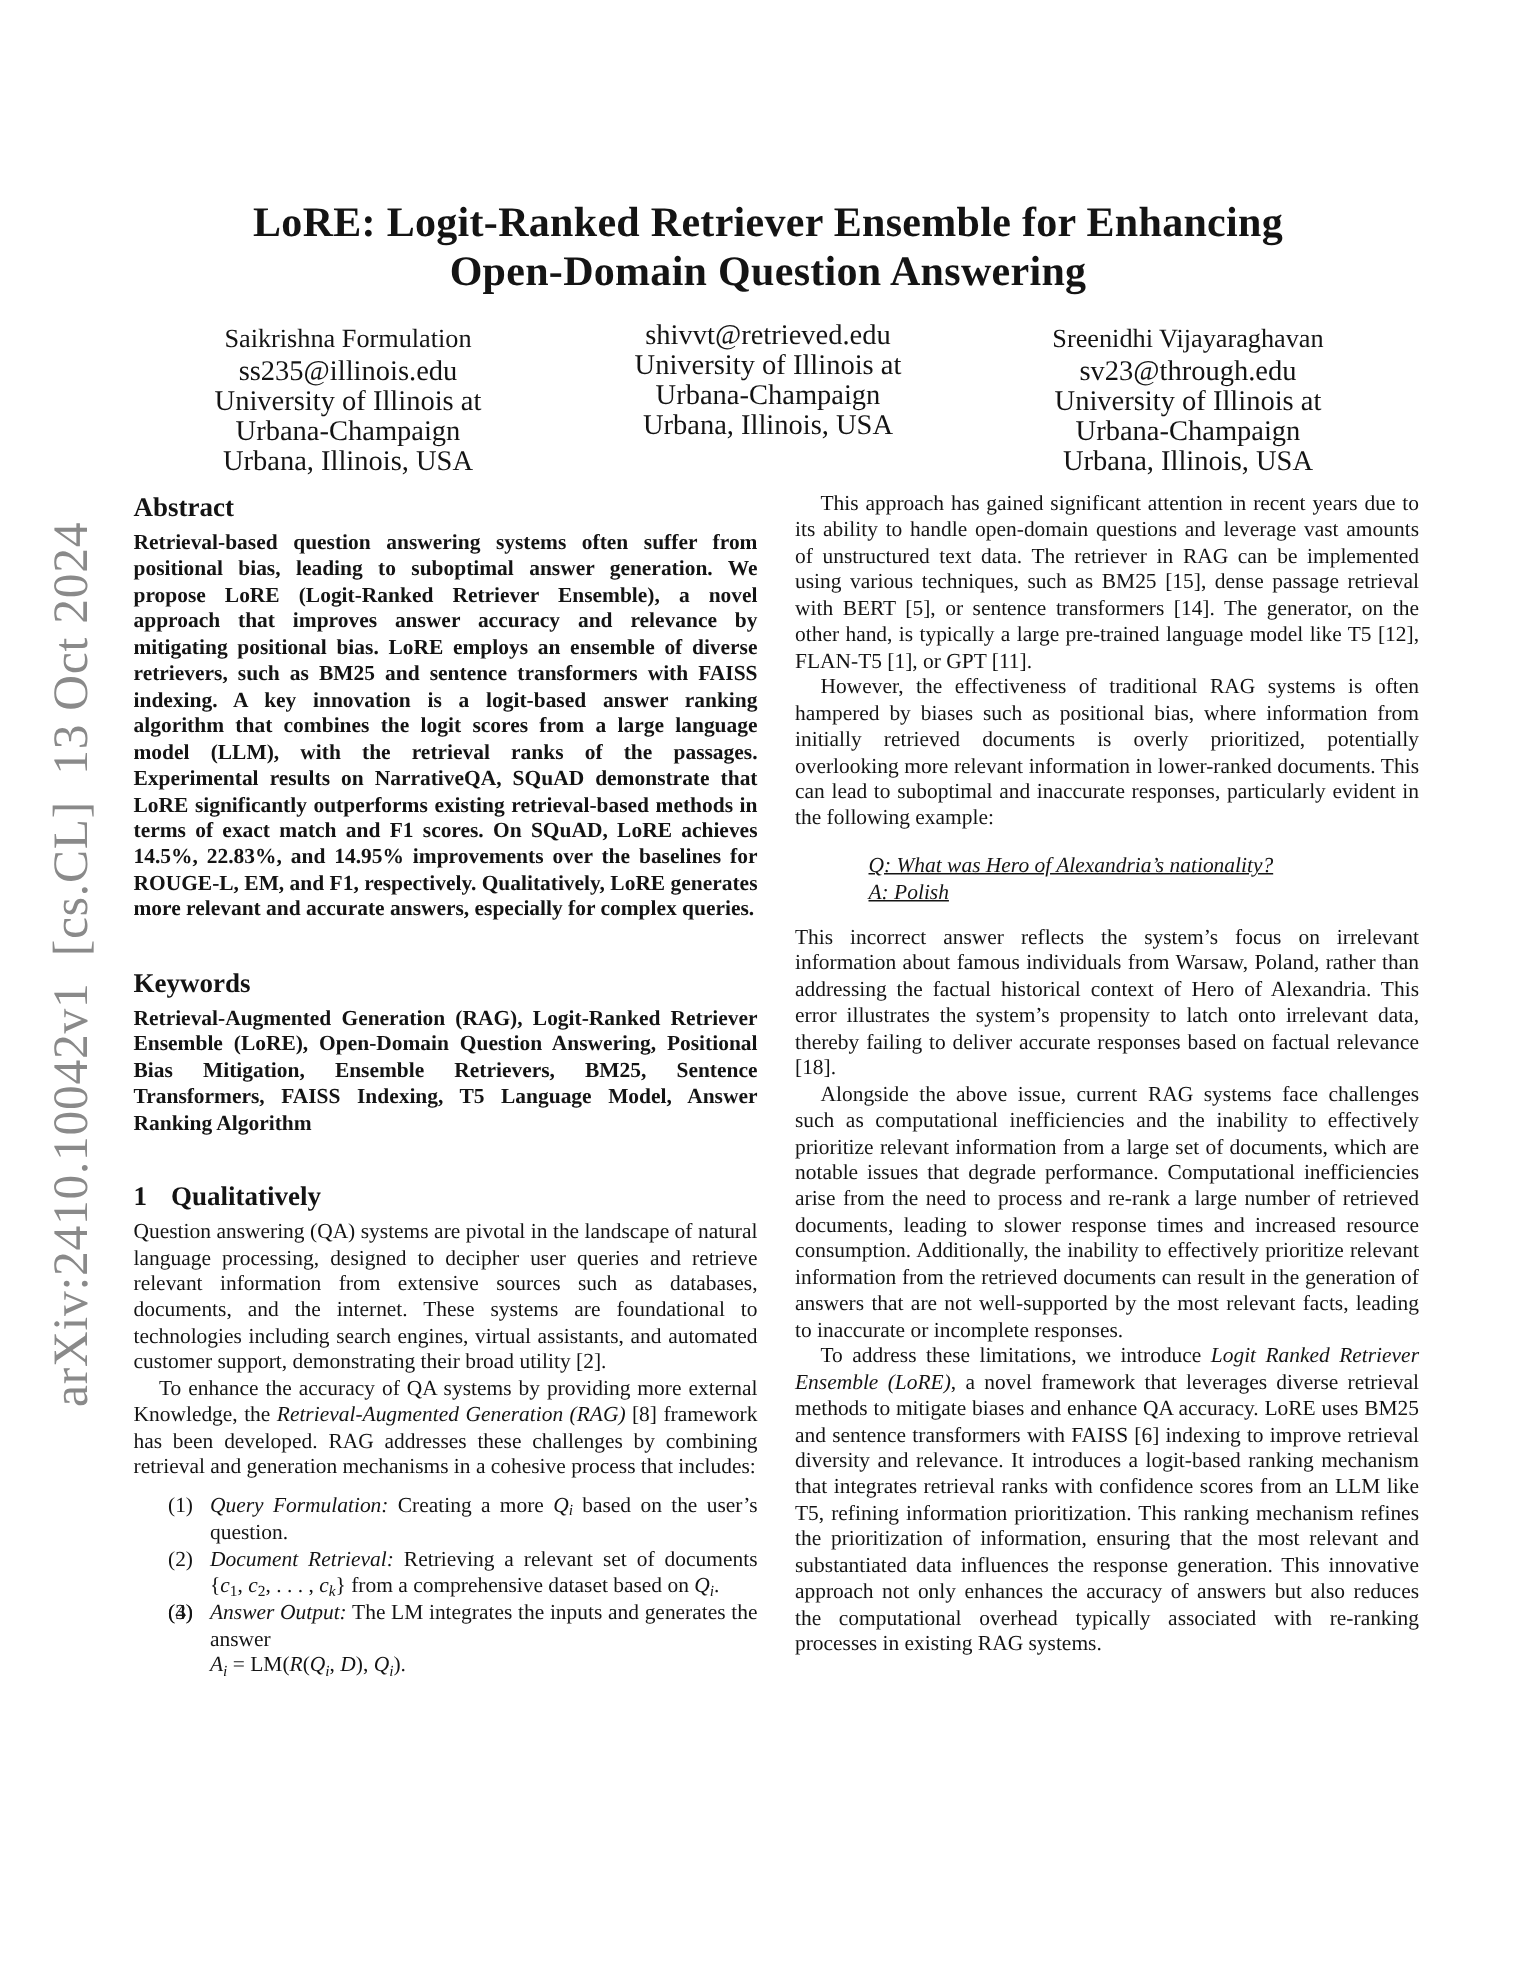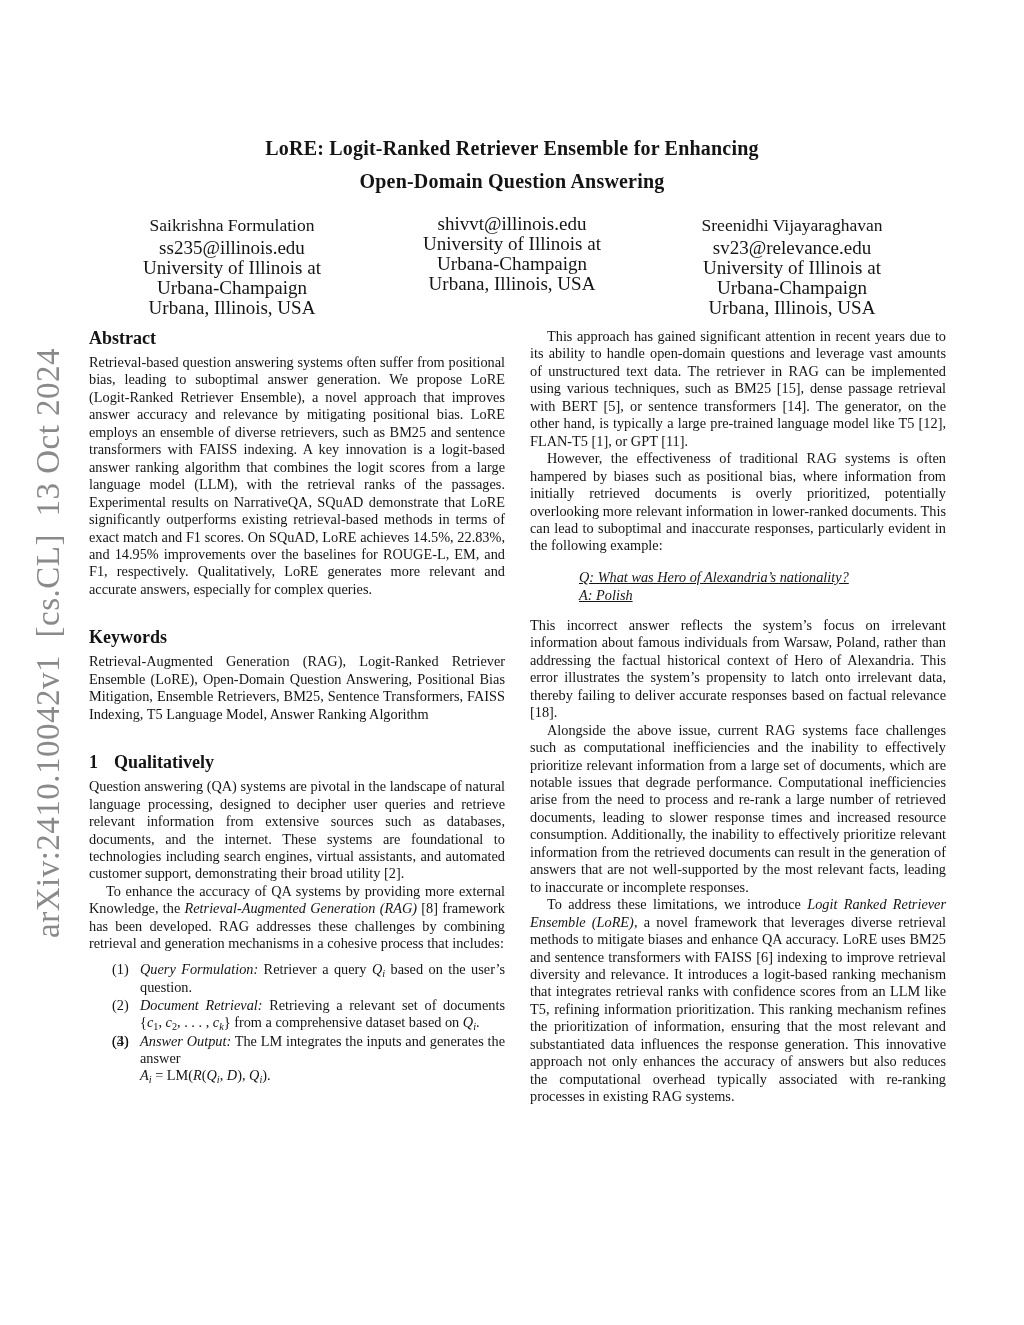--- a/index.html
+++ b/index.html
@@ -14,36 +14,36 @@
   
   .watermark{
     position:absolute;left:30px;top:938px;
     transform:rotate(-90deg);transform-origin:0 0;
     font-size:33px;color:#8a8a8a;white-space:pre;
     letter-spacing:0.5px;
   }
 
   
   .title-block{position:absolute;top:132px;left:0;width:1024px;text-align:center;}
-  .title-line{font-size:20px;font-weight:bold;line-height:33px;letter-spacing:0.2px;}
+  .title-line{font-size:28px;font-weight:bold;line-height:33px;letter-spacing:0.2px;}
 
   
   .authors{position:absolute;top:214px;left:92px;width:840px;display:flex;}
   .author{flex:1;text-align:center;}
   .author .name{font-size:17.5px;line-height:23px;margin-bottom:1px;}
   .author .line{font-size:19px;line-height:20px;}
 
   
   .columns{position:absolute;top:328px;left:89px;width:858px;display:flex;gap:25px;}
   .col{width:416px;font-size:14.3px;line-height:17.45px;text-align:justify;}
   h2{font-size:18px;font-weight:bold;margin:0 0 6px 0;line-height:20px;text-align:left;}
   h2.mt{margin-top:29px;}
   .sec-num{display:inline-block;margin-right:16px;}
   p{margin:0;}
-  p.gap-after{margin-bottom:13px;}
+  p.gap-after{margin-bottom:13px;font-weight:bold;}
   p.indent{text-indent:17px;}
 
   .it{font-style:italic;}
   .sb{font-size:72%;position:relative;top:0.28em;}
 
   
   .qlist{margin-top:8px;}
   .qlist .li{position:relative;padding-left:51px;}
   .qlist .num{position:absolute;left:23px;top:0;}
   .equation{display:block;}
@@ -66,28 +66,28 @@
 
   <div class="authors">
     <div class="author">
       <div class="name">Saikrishna Formulation</div>
       <div class="line">ss235@illinois.edu</div>
       <div class="line">University of Illinois at</div>
       <div class="line">Urbana-Champaign</div>
       <div class="line">Urbana, Illinois, USA</div>
     </div>
     <div class="author">
-      <div class="line">shivvt@illinois.edu</div>
+      <div class="line">shivvt@retrieved.edu</div>
       <div class="line">University of Illinois at</div>
       <div class="line">Urbana-Champaign</div>
       <div class="line">Urbana, Illinois, USA</div>
     </div>
     <div class="author">
       <div class="name">Sreenidhi Vijayaraghavan</div>
-      <div class="line">sv23@relevance.edu</div>
+      <div class="line">sv23@through.edu</div>
       <div class="line">University of Illinois at</div>
       <div class="line">Urbana-Champaign</div>
       <div class="line">Urbana, Illinois, USA</div>
     </div>
   </div>
 
   <div class="columns">
 
     <div class="col">
       <h2>Abstract</h2>
@@ -96,21 +96,21 @@
       <h2 class="mt">Keywords</h2>
       <p class="gap-after">Retrieval-Augmented Generation (RAG), Logit-Ranked Retriever Ensemble (LoRE), Open-Domain Question Answering, Positional Bias Mitigation, Ensemble Retrievers, BM25, Sentence Transformers, FAISS Indexing, T5 Language Model, Answer Ranking Algorithm</p>
 
       <h2 class="mt"><span class="sec-num">1</span><span>Qualitatively</span></h2>
       <p>Question answering (QA) systems are pivotal in the landscape of natural language processing, designed to decipher user queries and retrieve relevant information from extensive sources such as databases, documents, and the internet. These systems are foundational to technologies including search engines, virtual assistants, and automated customer support, demonstrating their broad utility [2].</p>
       <p class="indent"><span>To enhance the accuracy of QA systems by providing more external Knowledge, the </span><span class="it">Retrieval-Augmented Generation (RAG)</span><span> [8] framework has been developed. RAG addresses these challenges by combining retrieval and generation mechanisms in a cohesive process that includes:</span></p>
 
       <div class="qlist">
         <div class="li">
           <span class="num">(1)</span>
-          <span><span class="it">Query Formulation:</span><span> Retriever a query </span><span class="it">Q</span><span class="it sb">i</span><span> based on the user’s question.</span></span>
+          <span><span class="it">Query Formulation:</span><span> Creating a more </span><span class="it">Q</span><span class="it sb">i</span><span> based on the user’s question.</span></span>
         </div>
         <div class="li">
           <span class="num">(2)</span>
           <span><span class="it">Document Retrieval:</span><span> Retrieving a relevant set of documents {</span><span class="it">c</span><span class="sb">1</span><span>, </span><span class="it">c</span><span class="sb">2</span><span>, . . . , </span><span class="it">c</span><span class="it sb">k</span><span>} from a comprehensive dataset based on </span><span class="it">Q</span><span class="it sb">i</span><span>.</span></span>
         </div>
         <div class="li">
           <span class="num">(3)</span>
         </div>
         <div class="li">
           <span class="num">(4)</span>

